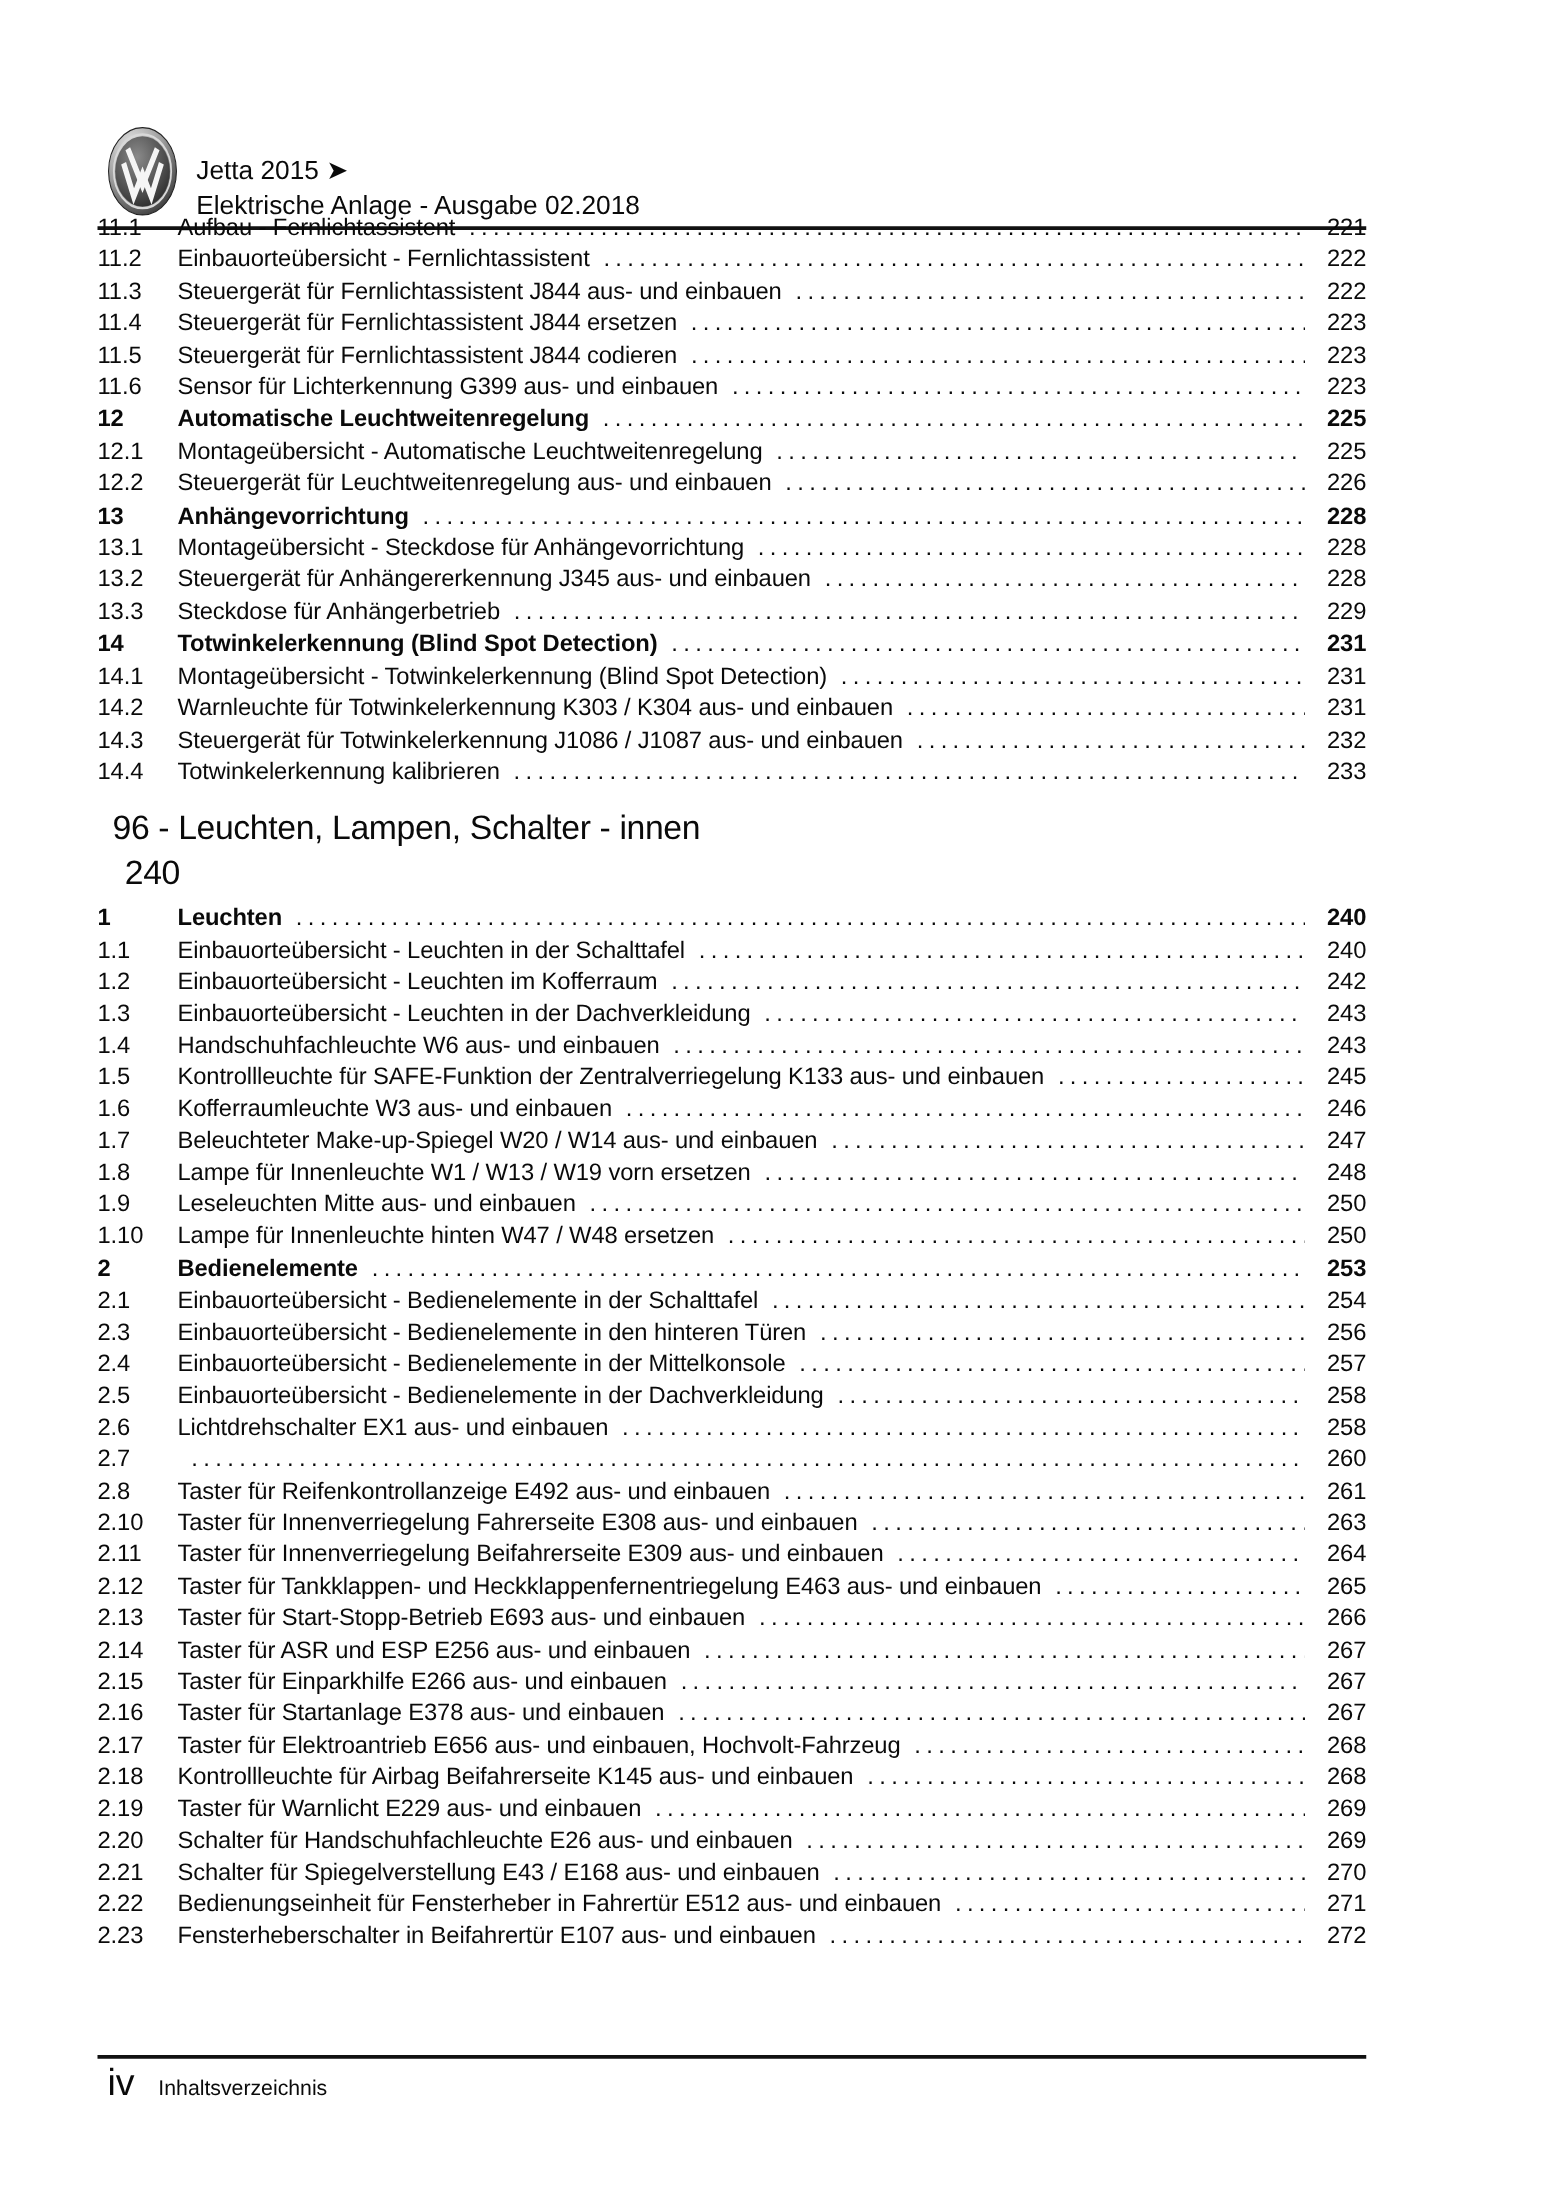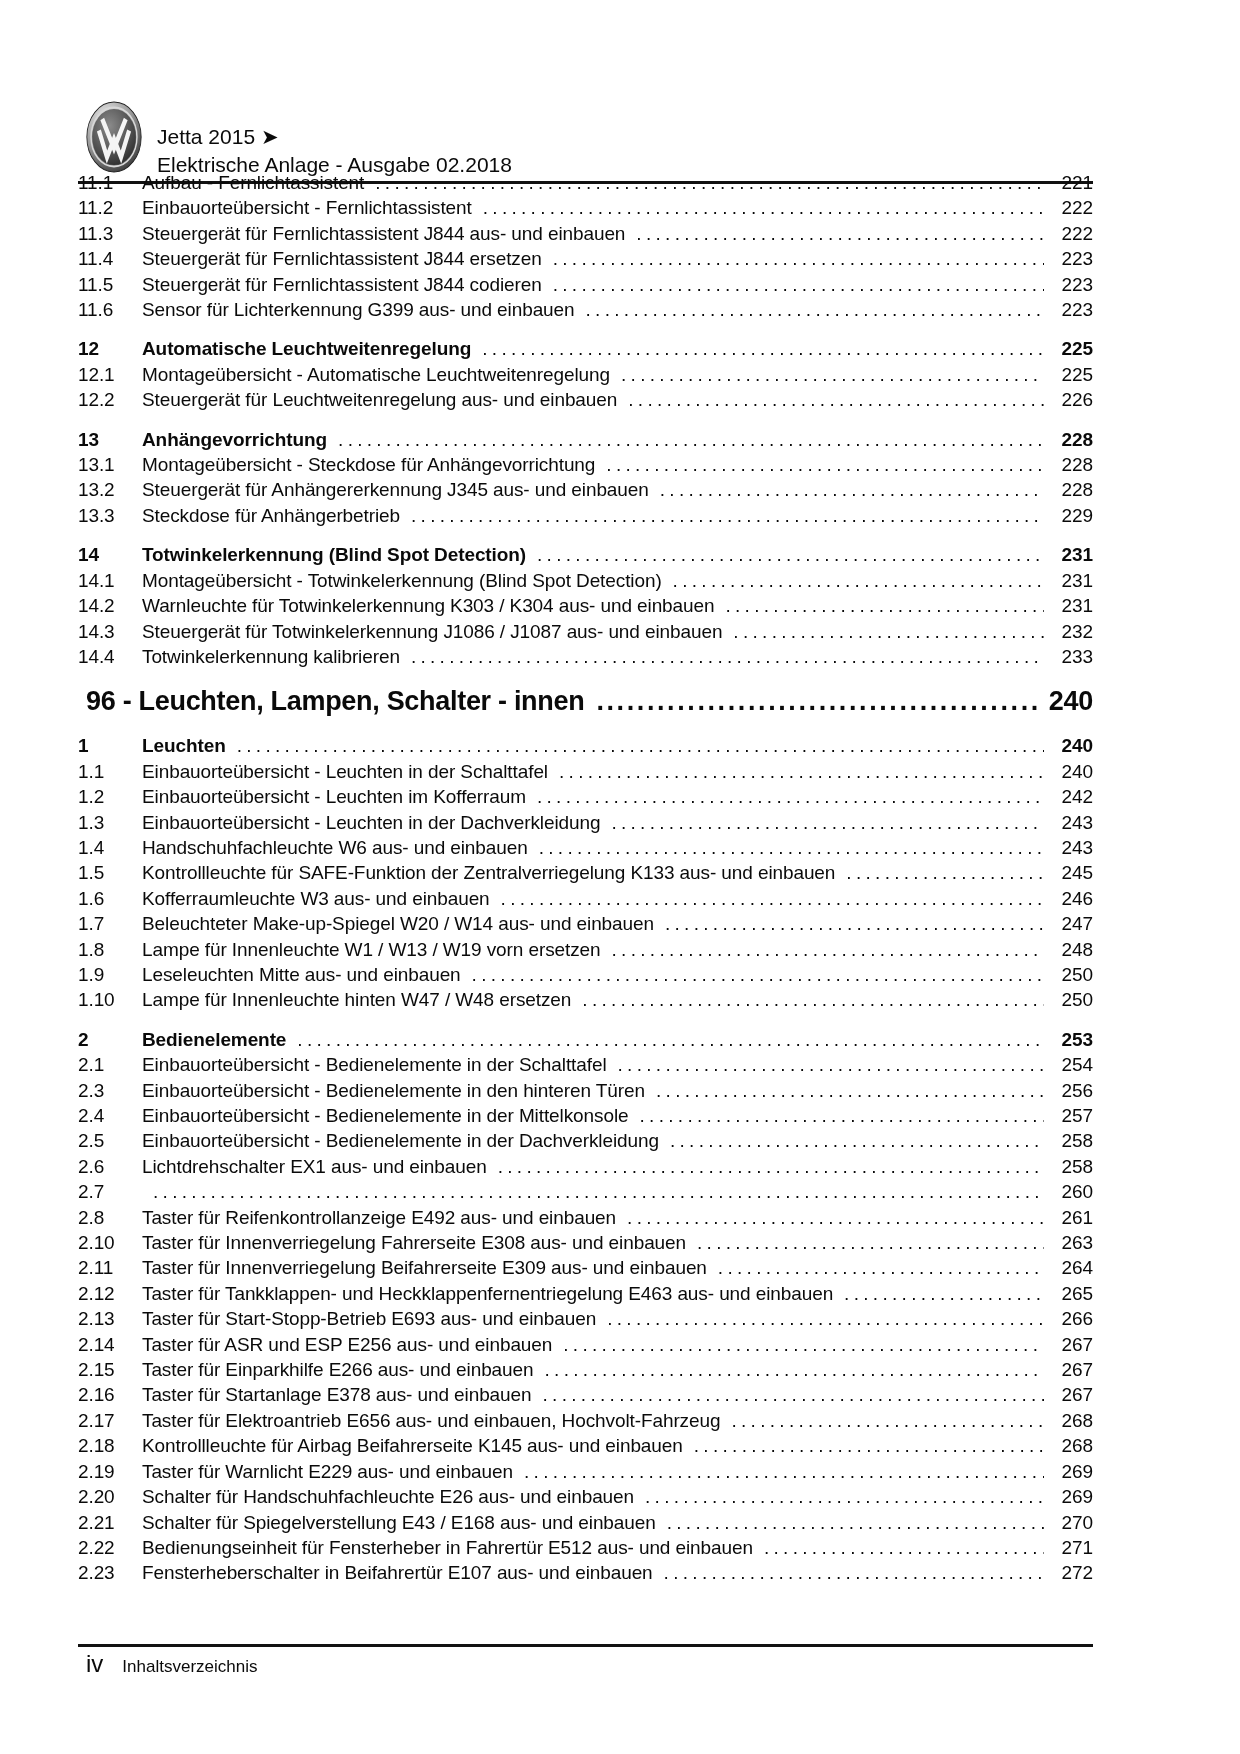--- a/index.html
+++ b/index.html
@@ -26,32 +26,32 @@
   .row .title { flex: none; white-space: nowrap; }
   .row .dots {
     flex: 1 1 0; overflow: hidden; white-space: nowrap;
     margin: 0 9px 0 11px; letter-spacing: 4.3px; min-width: 0;
   }
   .row .dots::after {
     content: "..........................................................................................................................................................";
   }
   .row .page { flex: none; min-width: 40px; text-align: right; }
 
-  .row.section { font-weight: bold; margin-top: 14px; }
+  .row.section { font-weight: bold; margin-top: 1px; }
   .row.section .dots { font-weight: normal; }
 
-  .row.chapter { font-size: 27px; line-height: 36px; margin-top: 14px; margin-bottom: 6px; font-weight: bold; letter-spacing: -0.3px; }
+  .row.chapter { font-size: 27px; line-height: 36px; margin-top: 14px; margin-bottom: 6px; font-weight: normal; letter-spacing: -0.3px; flex-direction: column; }
   .row.chapter .num { width: 8px; }
   .row.chapter .dots { letter-spacing: 2.6px; margin: 0 2px 0 12px; }
   .row.chapter .page { min-width: 54px; }
 
   
   .footer-rule { position: absolute; left: 78px; right: 147px; top: 1644px; height: 3px; background: #111; }
   .page-footer { position: absolute; left: 86px; top: 1650px; display: flex; align-items: baseline; gap: 19px; }
-  .footer-roman { font-size: 24px; }
+  .footer-roman { font-size: 30px; }
   .footer-label { font-size: 17px; }
 </style>
 </head>
 <body>
 
 <div class="page-header">
   <svg class="vw-logo" viewBox="0 0 100 100" preserveAspectRatio="none" aria-hidden="true">
     <defs>
       <radialGradient id="rgOuter" cx="35%" cy="25%" r="85%">
         <stop offset="0%" stop-color="#ececec"></stop>

